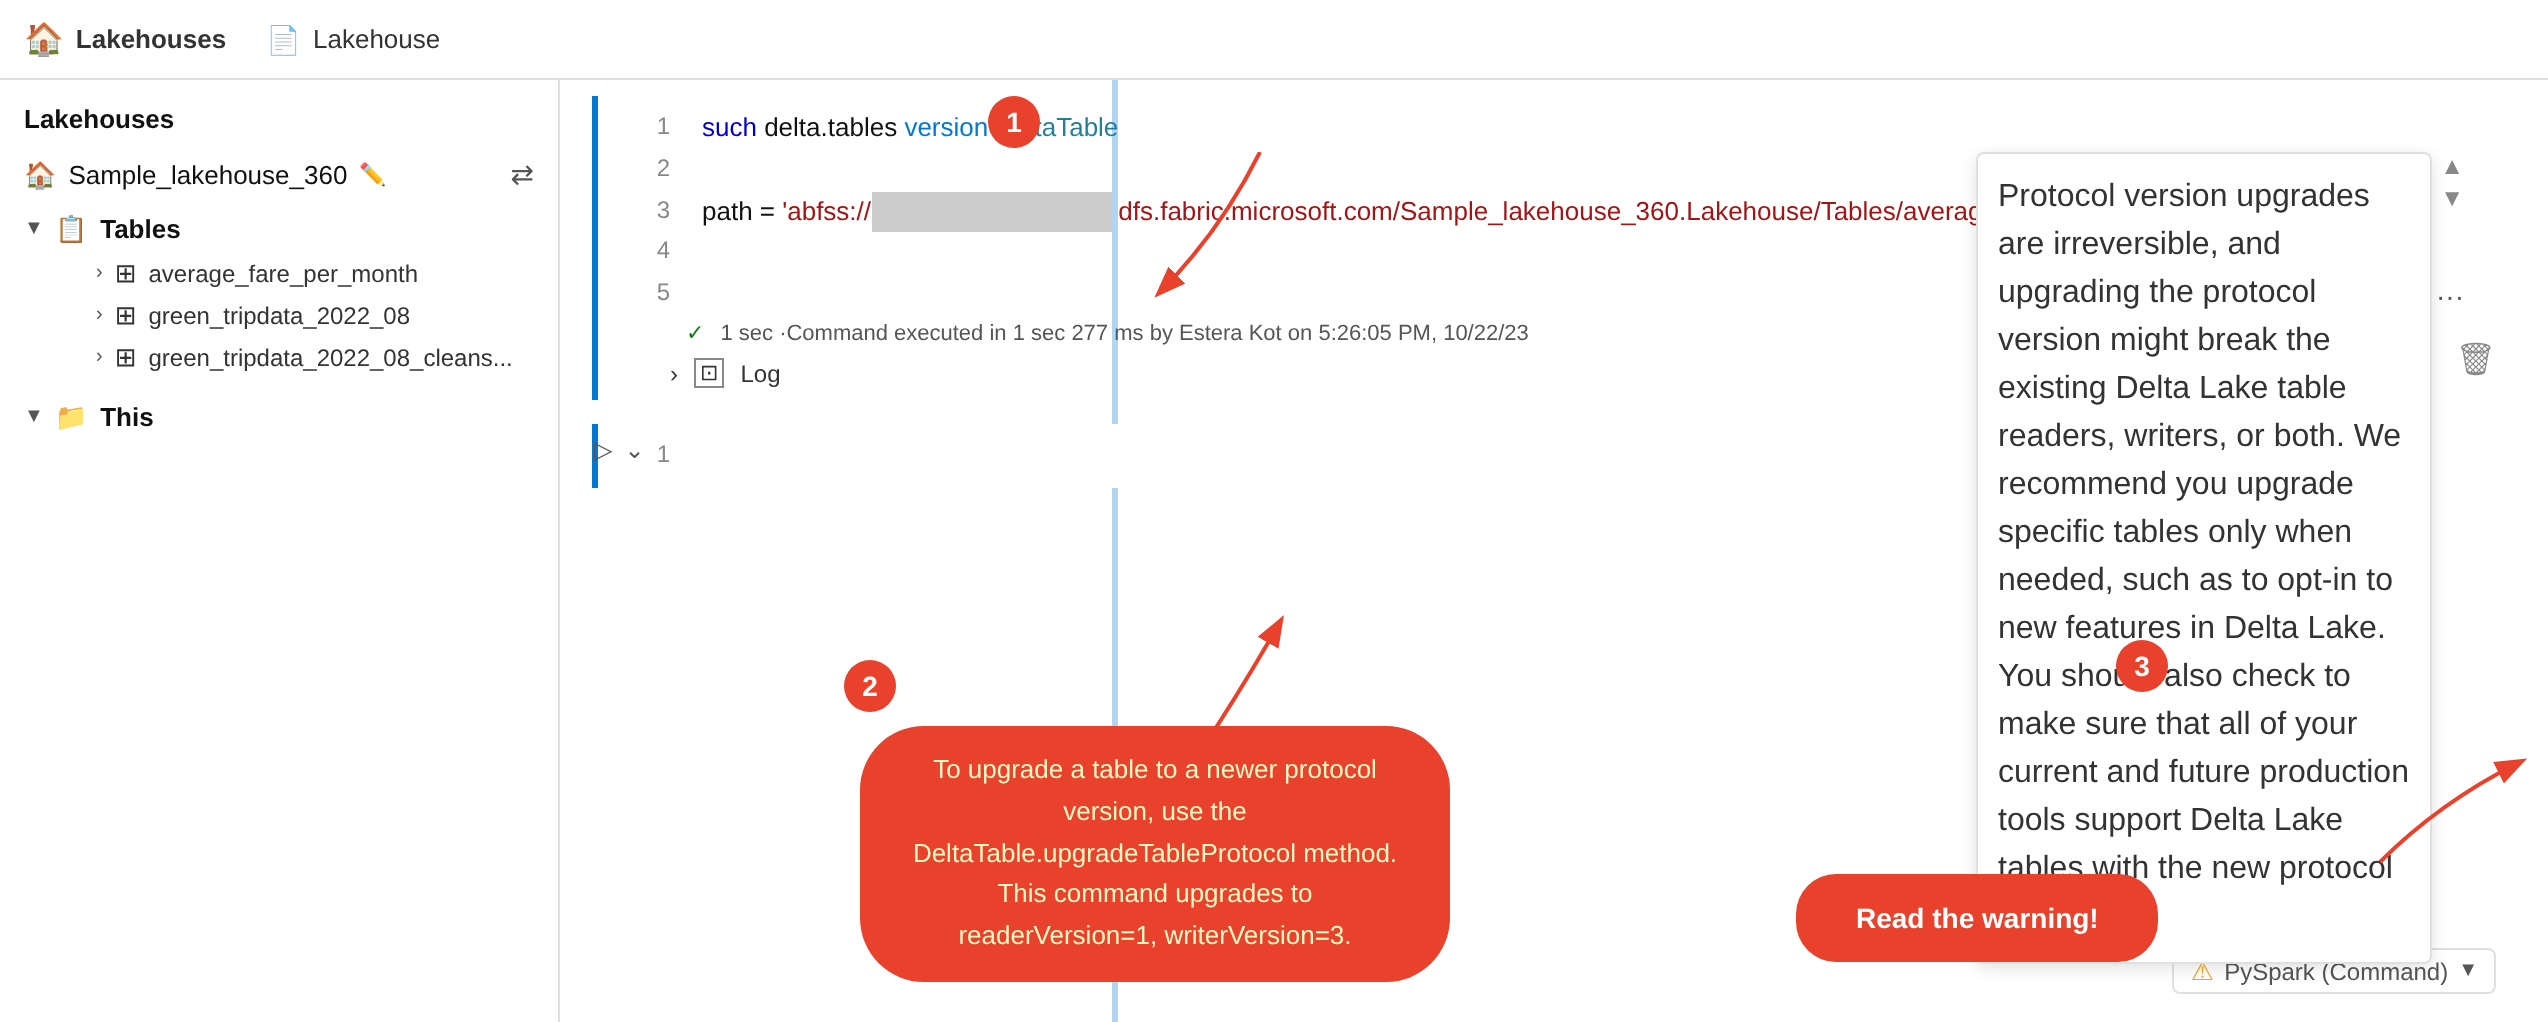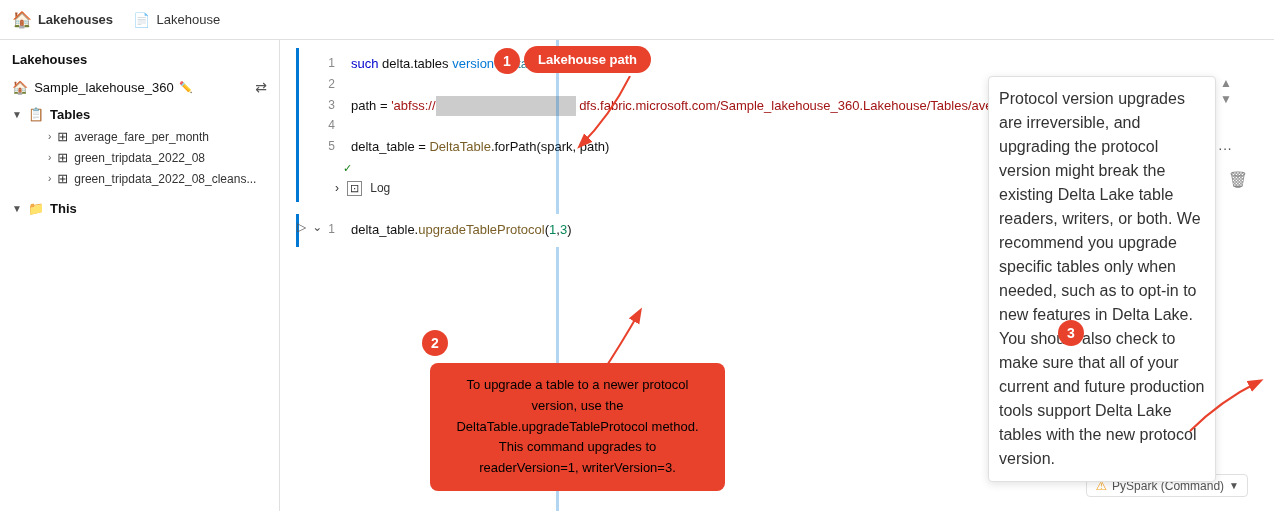--- a/index.html
+++ b/index.html
@@ -114,52 +114,51 @@
             <span class="code-plain"><span class="code-keyword">such</span> delta.tables <span class="code-keyword" style="color:#0078d4;">version</span> <span style="color:#267f99;">DeltaTable</span></span>
           </div>
 
           <div class="line">
             <span class="line-num">2</span>
             <span>&nbsp;</span>
           </div>
 
           <div class="line">
             <span class="line-num">3</span>
-            <span class="code-plain">path = <span class="code-string">'abfss://<span style="background:#ccc;color:transparent;border-radius:0;display:inline-block;min-width:120px;padding-left:36px;">xxxxxxxxxxxxxxxx</span> dfs.fabric.microsoft.com/Sample_lakehouse_360.Lakehouse/Tables/average_f</span></span>
+            <span class="code-plain">path = <span class="code-string">'abfss://<span style="background:#ccc;color:transparent;border-radius:0;display:inline-block;min-width:120px;">xxxxxxxxxxxxxxxx</span> dfs.fabric.microsoft.com/Sample_lakehouse_360.Lakehouse/Tables/average_f</span></span>
           </div>
 
           <div class="line">
             <span class="line-num">4</span>
             <span>&nbsp;</span>
           </div>
 
           <div class="line">
             <span class="line-num">5</span>
-            <span class="code-plain">delta_table = <span style="color:#795E26;">DeltaTable</span>.forPath(spark, path)</span>
           </div>
 
           <div style="display:flex;align-items:center;gap:8px;padding:4px 0 4px 36px;font-size:11px;color:#555;">
             <span style="color:#107c10;">✓</span>
+            <span>1 sec ·Command executed in 1 sec 277 ms by Estera Kot on 5:26:05 PM, 10/22/23</span>
           </div>
 
           <div style="display:flex;align-items:center;gap:8px;padding:2px 0 4px 28px;font-size:12px;color:#333;cursor:pointer;">
             <span>›</span>
             <span style="font-size:11px;border:1px solid #888;padding:0 2px;">⊡</span>
             <span>Log</span>
           </div>
         </div>
 
         <div style="border-left: 3px solid #0078d4; margin-top: 12px; padding-left: 8px; padding-top: 6px; padding-bottom: 6px; background:#fff; position:relative;">
           <div style="display:flex;align-items:center;gap:6px;position:absolute;left:-2px;top:6px;">
             <span style="font-size:12px;color:#555;cursor:pointer;">▷</span>
             <span style="font-size:12px;color:#555;cursor:pointer;">⌄</span>
           </div>
           <div class="line">
             <span class="line-num">1</span>
-            <span class="code-plain">delta_table.<span style="color:#795E26;">upgradeTableProtocol</span>(<span class="code-number">1</span>,<span class="code-number">3</span>)</span>
           </div>
         </div>
 
         <div style="position:absolute; top:36px; right:58px; width:228px; background:#fff; border:1px solid #e0e0e0; border-radius:4px; padding:10px; font-size:16px; color:#333; line-height:1.5; box-shadow:0 2px 8px rgba(0,0,0,0.12); z-index:10;">
           <span>Protocol version upgrades are irreversible, and upgrading the protocol version might break the existing Delta Lake table readers, writers, or both. We recommend you upgrade specific tables only when needed, such as to opt-in to new features in Delta Lake. You should also check to make sure that all of your current and future production tools support Delta Lake tables with the new protocol version.</span>
         </div>
 
         <div style="position:absolute;top:36px;right:42px;display:flex;flex-direction:column;gap:2px;">
           <span style="font-size:12px;color:#888;cursor:pointer;">▲</span>
           <span style="font-size:12px;color:#888;cursor:pointer;">▼</span>
@@ -178,54 +177,54 @@
           <span>PySpark (Command)</span>
           <span style="font-size:10px;">▼</span>
         </div>
 
       </div>
 
       <div style="position:absolute;top:8px;left:214px;width:26px;height:26px;background:#e8412c;color:#fff;border-radius:50%;display:flex;align-items:center;justify-content:center;font-weight:700;font-size:14px;z-index:20;">
         <span>1</span>
       </div>
 
-      <div style="position:absolute;top:6px;left:244px;background:#e8412c;color:#fff;border-radius:20px;padding:6px 14px;font-size:13px;font-weight:600;z-index:20;">
-        <span>Lakehouse path</span>
-      </div>
 
       <svg style="position:absolute;top:36px;left:290px;z-index:15;pointer-events:none;" width="120" height="80">
         <defs>
           <marker id="arrow1" markerWidth="8" markerHeight="8" refX="6" refY="3" orient="auto">
             <path d="M0,0 L0,6 L8,3 z" fill="#e8412c"></path>
           </marker>
         </defs>
         <path d="M60,0 Q40,40 10,70" stroke="#e8412c" stroke-width="2" fill="none" marker-end="url(#arrow1)"></path>
       </svg>
 
       <div style="position:absolute;bottom:155px;left:142px;width:26px;height:26px;background:#e8412c;color:#fff;border-radius:50%;display:flex;align-items:center;justify-content:center;font-weight:700;font-size:14px;z-index:20;">
         <span>2</span>
       </div>
 
-      <div style="position:absolute;bottom:20px;left:150px;background:#e8412c;color:#000000;border-radius:8px;padding:12px 20px;font-size:13px;max-width:295px;text-align:center;z-index:20;line-height:1.6;">
+      <div style="position:absolute;bottom:20px;left:150px;background:#e8412c;color:#fef9c3;border-radius:32px;padding:12px 20px;font-size:13px;max-width:295px;text-align:center;z-index:20;line-height:1.6;">
         <span>To upgrade a table to a newer protocol version, use the DeltaTable.upgradeTableProtocol method. This command upgrades to readerVersion=1, writerVersion=3.</span>
       </div>
 
       <svg style="position:absolute;bottom:125px;left:300px;z-index:15;pointer-events:none;" width="100" height="80">
         <defs>
           <marker id="arrow2" markerWidth="8" markerHeight="8" refX="6" refY="3" orient="auto">
             <path d="M0,0 L0,6 L8,3 z" fill="#e8412c"></path>
           </marker>
         </defs>
         <path d="M20,70 Q40,40 60,5" stroke="#e8412c" stroke-width="2" fill="none" marker-end="url(#arrow2)"></path>
       </svg>
 
       <div style="position:absolute;bottom:165px;left:778px;width:26px;height:26px;background:#e8412c;color:#fff;border-radius:50%;display:flex;align-items:center;justify-content:center;font-weight:700;font-size:14px;z-index:20;">
         <span>3</span>
       </div>
 
+      <div style="position:absolute;bottom:30px;left:618px;background:#e8412c;color:#fff;border-radius:20px;padding:14px 30px;font-size:14px;font-weight:600;z-index:20;">
+        <span>Read the warning!</span>
+      </div>
 
       <svg style="position:absolute;bottom:60px;left:900px;z-index:15;pointer-events:none;" width="120" height="80">
         <defs>
           <marker id="arrow3" markerWidth="8" markerHeight="8" refX="6" refY="3" orient="auto">
             <path d="M0,0 L0,6 L8,3 z" fill="#e8412c"></path>
           </marker>
         </defs>
         <path d="M10,60 Q40,30 80,10" stroke="#e8412c" stroke-width="2" fill="none" marker-end="url(#arrow3)"></path>
       </svg>
 

